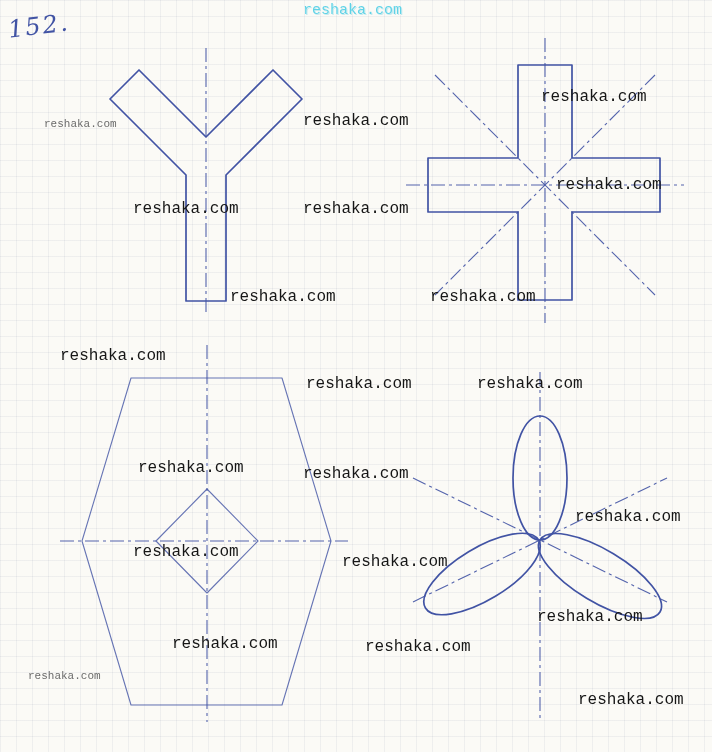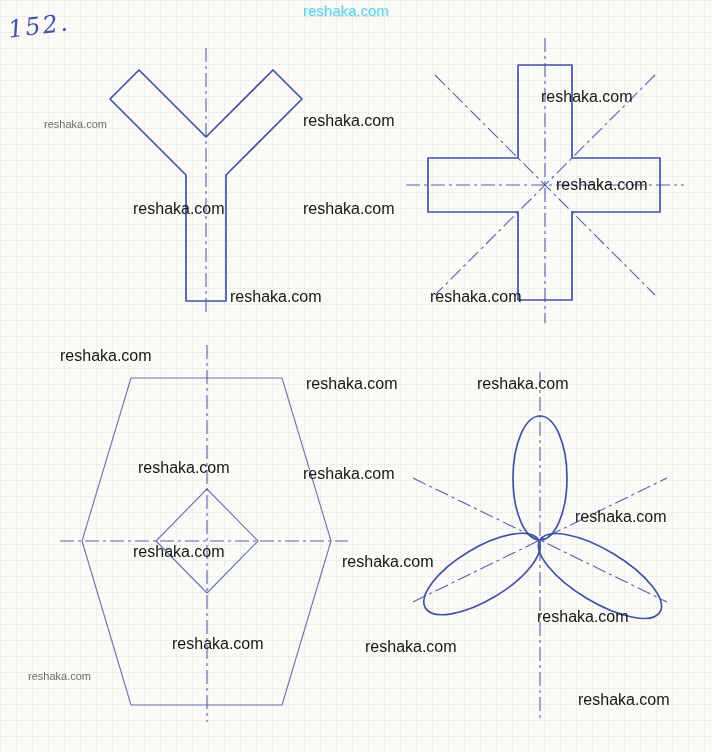--- a/index.html
+++ b/index.html
@@ -52,21 +52,21 @@
     top: 12px;
     font-family: "DejaVu Serif", serif;
     font-style: italic;
     font-size: 24px;
     letter-spacing: 2px;
     color: var(--ink, #4153a4);
     transform: rotate(-7deg);
   }
   .watermark {
     position: absolute;
-    font-family: Liberation Sans, sans-serif;
+    font-family: Liberation Mono, monospace;
     font-size: 16px;
     font-weight: normal;
     color: var(--wm-dark, #161616);
     white-space: nowrap;
   }
   .watermark.accent {
     color: var(--wm-accent, #5fd2e6);
     font-size: 15px;
     text-shadow: 0 0 1px rgba(255,255,255,0.9), 1px 1px 0 rgba(90,200,220,0.35);
   }

